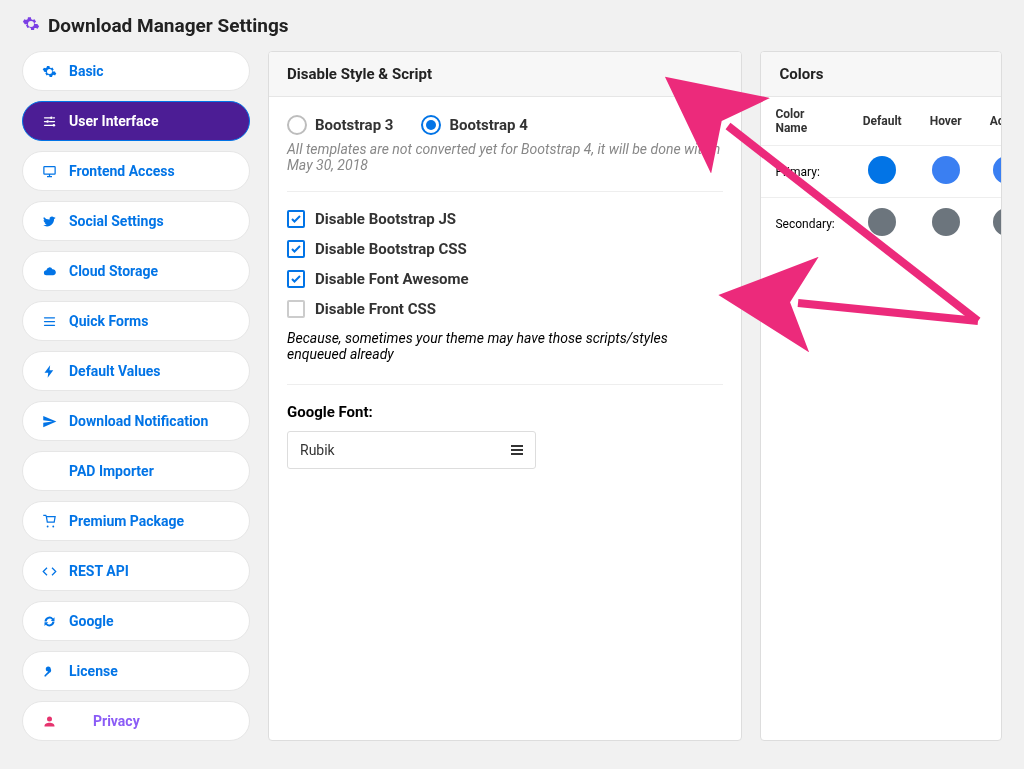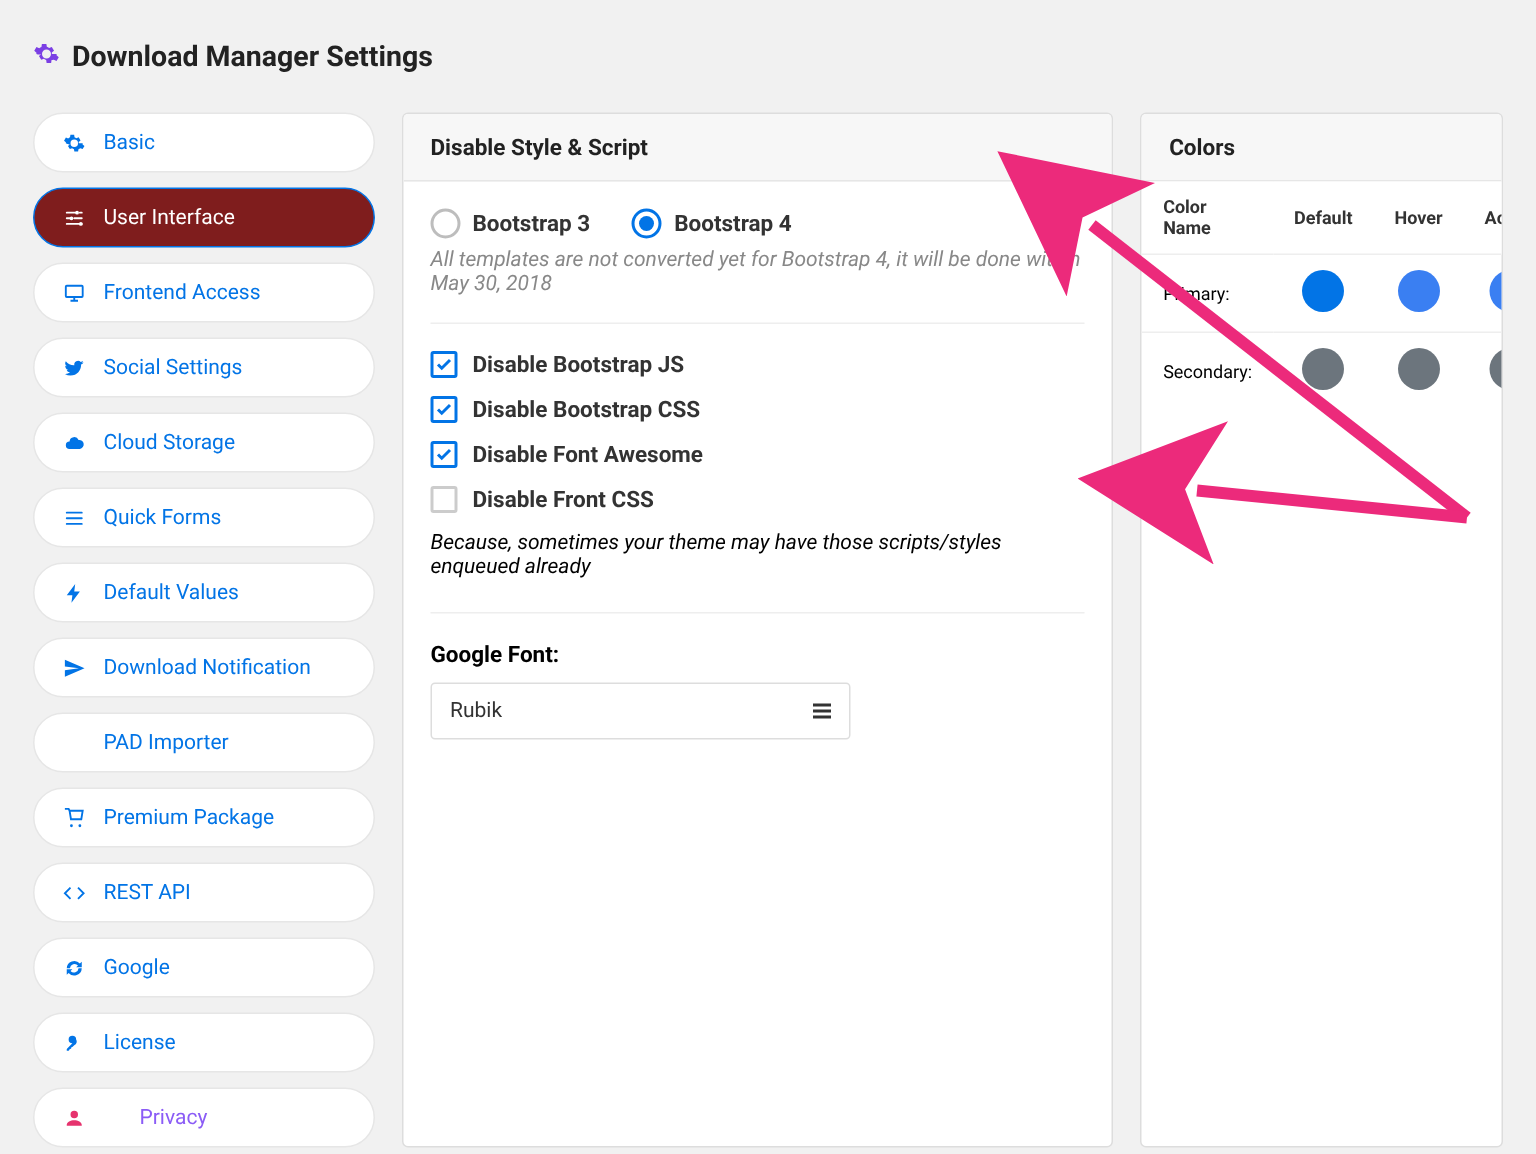--- a/index.html
+++ b/index.html
@@ -1,25 +1,25 @@
 <!DOCTYPE html>
 <html><head>
 <meta charset="utf-8">
 <style>
 * { box-sizing: border-box; margin: 0; padding: 0; }
 body { font-family: -apple-system, BlinkMacSystemFont, "Segoe UI", Roboto, Helvetica, Arial, sans-serif; background: #f1f1f1; width: 1024px; height: 769px; overflow: hidden; }
 
-.page-header { padding: 26px 22px; display: flex; align-items: center; gap: 8px; }
+.page-header { padding: 14px 22px; display: flex; align-items: center; gap: 8px; }
 .page-header .gear { color: #7b3fe4; }
 .page-header h1 { font-size: 19px; font-weight: 700; color: #222; }
 
 .wrap { display: flex; gap: 18px; padding: 0 22px; }
 .sidebar { width: 228px; display: flex; flex-direction: column; gap: 10px; }
-.navpill { background: #fff; border: 1px solid #e6e6e6; border-radius: 22px; padding: 11px 18px; display: flex; align-items: center; gap: 12px; color: #0274e6; font-size: 14px; font-weight: 400; cursor: pointer; }
-.navpill.active { background: #7f1d1d; color: #fff; border-color: #0274e6; }
+.navpill { background: #fff; border: 1px solid #e6e6e6; border-radius: 22px; padding: 11px 18px; display: flex; align-items: center; gap: 12px; color: #0274e6; font-size: 14px; font-weight: 700; cursor: pointer; }
+.navpill.active { background: #4c1d95; color: #fff; border-color: #0274e6; }
 .navpill .ico { width: 16px; display: inline-flex; justify-content: center; }
 .navpill.privacy { color: #8b5cf6; gap: 36px; }
 
 .main { flex: 1; display: flex; flex-direction: row; gap: 18px; position: relative; }
 .panel { background: #fff; border: 1px solid #ddd; border-radius: 4px; overflow: hidden; }
 .panel-head { background: #f7f7f7; border-bottom: 1px solid #e6e6e6; padding: 13px 18px; font-size: 15px; font-weight: 700; color: #222; }
 .panel-body { padding: 18px; }
 
 .radio-row { display: flex; align-items: center; gap: 28px; margin-bottom: 6px; }
 .radio-item { display: flex; align-items: center; gap: 8px; font-size: 15px; font-weight: 700; color: #333; }
@@ -31,21 +31,21 @@
 
 .check-row { display: flex; align-items: flex-start; gap: 10px; font-size: 15px; font-weight: 700; color: #333; margin-bottom: 12px; }
 .chk { width: 18px; height: 18px; border: 2px solid #0274e6; border-radius: 2px; display: inline-flex; align-items: center; justify-content: center; background: #fff; }
 .chk.unchecked { border-color: #ccc; }
 .chk svg { display: none; }
 .chk.checked svg { display: block; }
 
 .muted-italic2 { font-style: italic; color: #000000; font-size: 14px; margin-top: 6px; margin-bottom: 22px; }
 
 .field-label { font-size: 15px; font-weight: 700; color: #000000; margin-bottom: 10px; }
-.select-box { width: 280px; border: 1px solid #ddd; border-radius: 3px; padding: 10px 12px; display: flex; justify-content: space-between; align-items: center; font-size: 14px; color: #333; background: #fff; }
+.select-box { width: 249px; border: 1px solid #ddd; border-radius: 3px; padding: 10px 12px; display: flex; justify-content: space-between; align-items: center; font-size: 14px; color: #333; background: #fff; }
 .burger { display: flex; flex-direction: column; gap: 2px; }
 .burger span { width: 12px; height: 2px; background: #333; }
 
 .color-table { width: 100%; border-collapse: collapse; }
 .color-table th, .color-table td { text-align: left; padding: 10px 14px; border-top: 1px solid #eee; font-size: 12px; }
 .color-table th { font-weight: 700; color: #333; background: #fff; border-top: none; }
 .color-table th.c, .color-table td.c { text-align: center; width: 60px; }
 .swatch { width: 28px; height: 28px; border-radius: 50%; display: inline-block; }
 
 .arrow-svg { position: absolute; top: 20px; left: 210px; pointer-events: none; }

